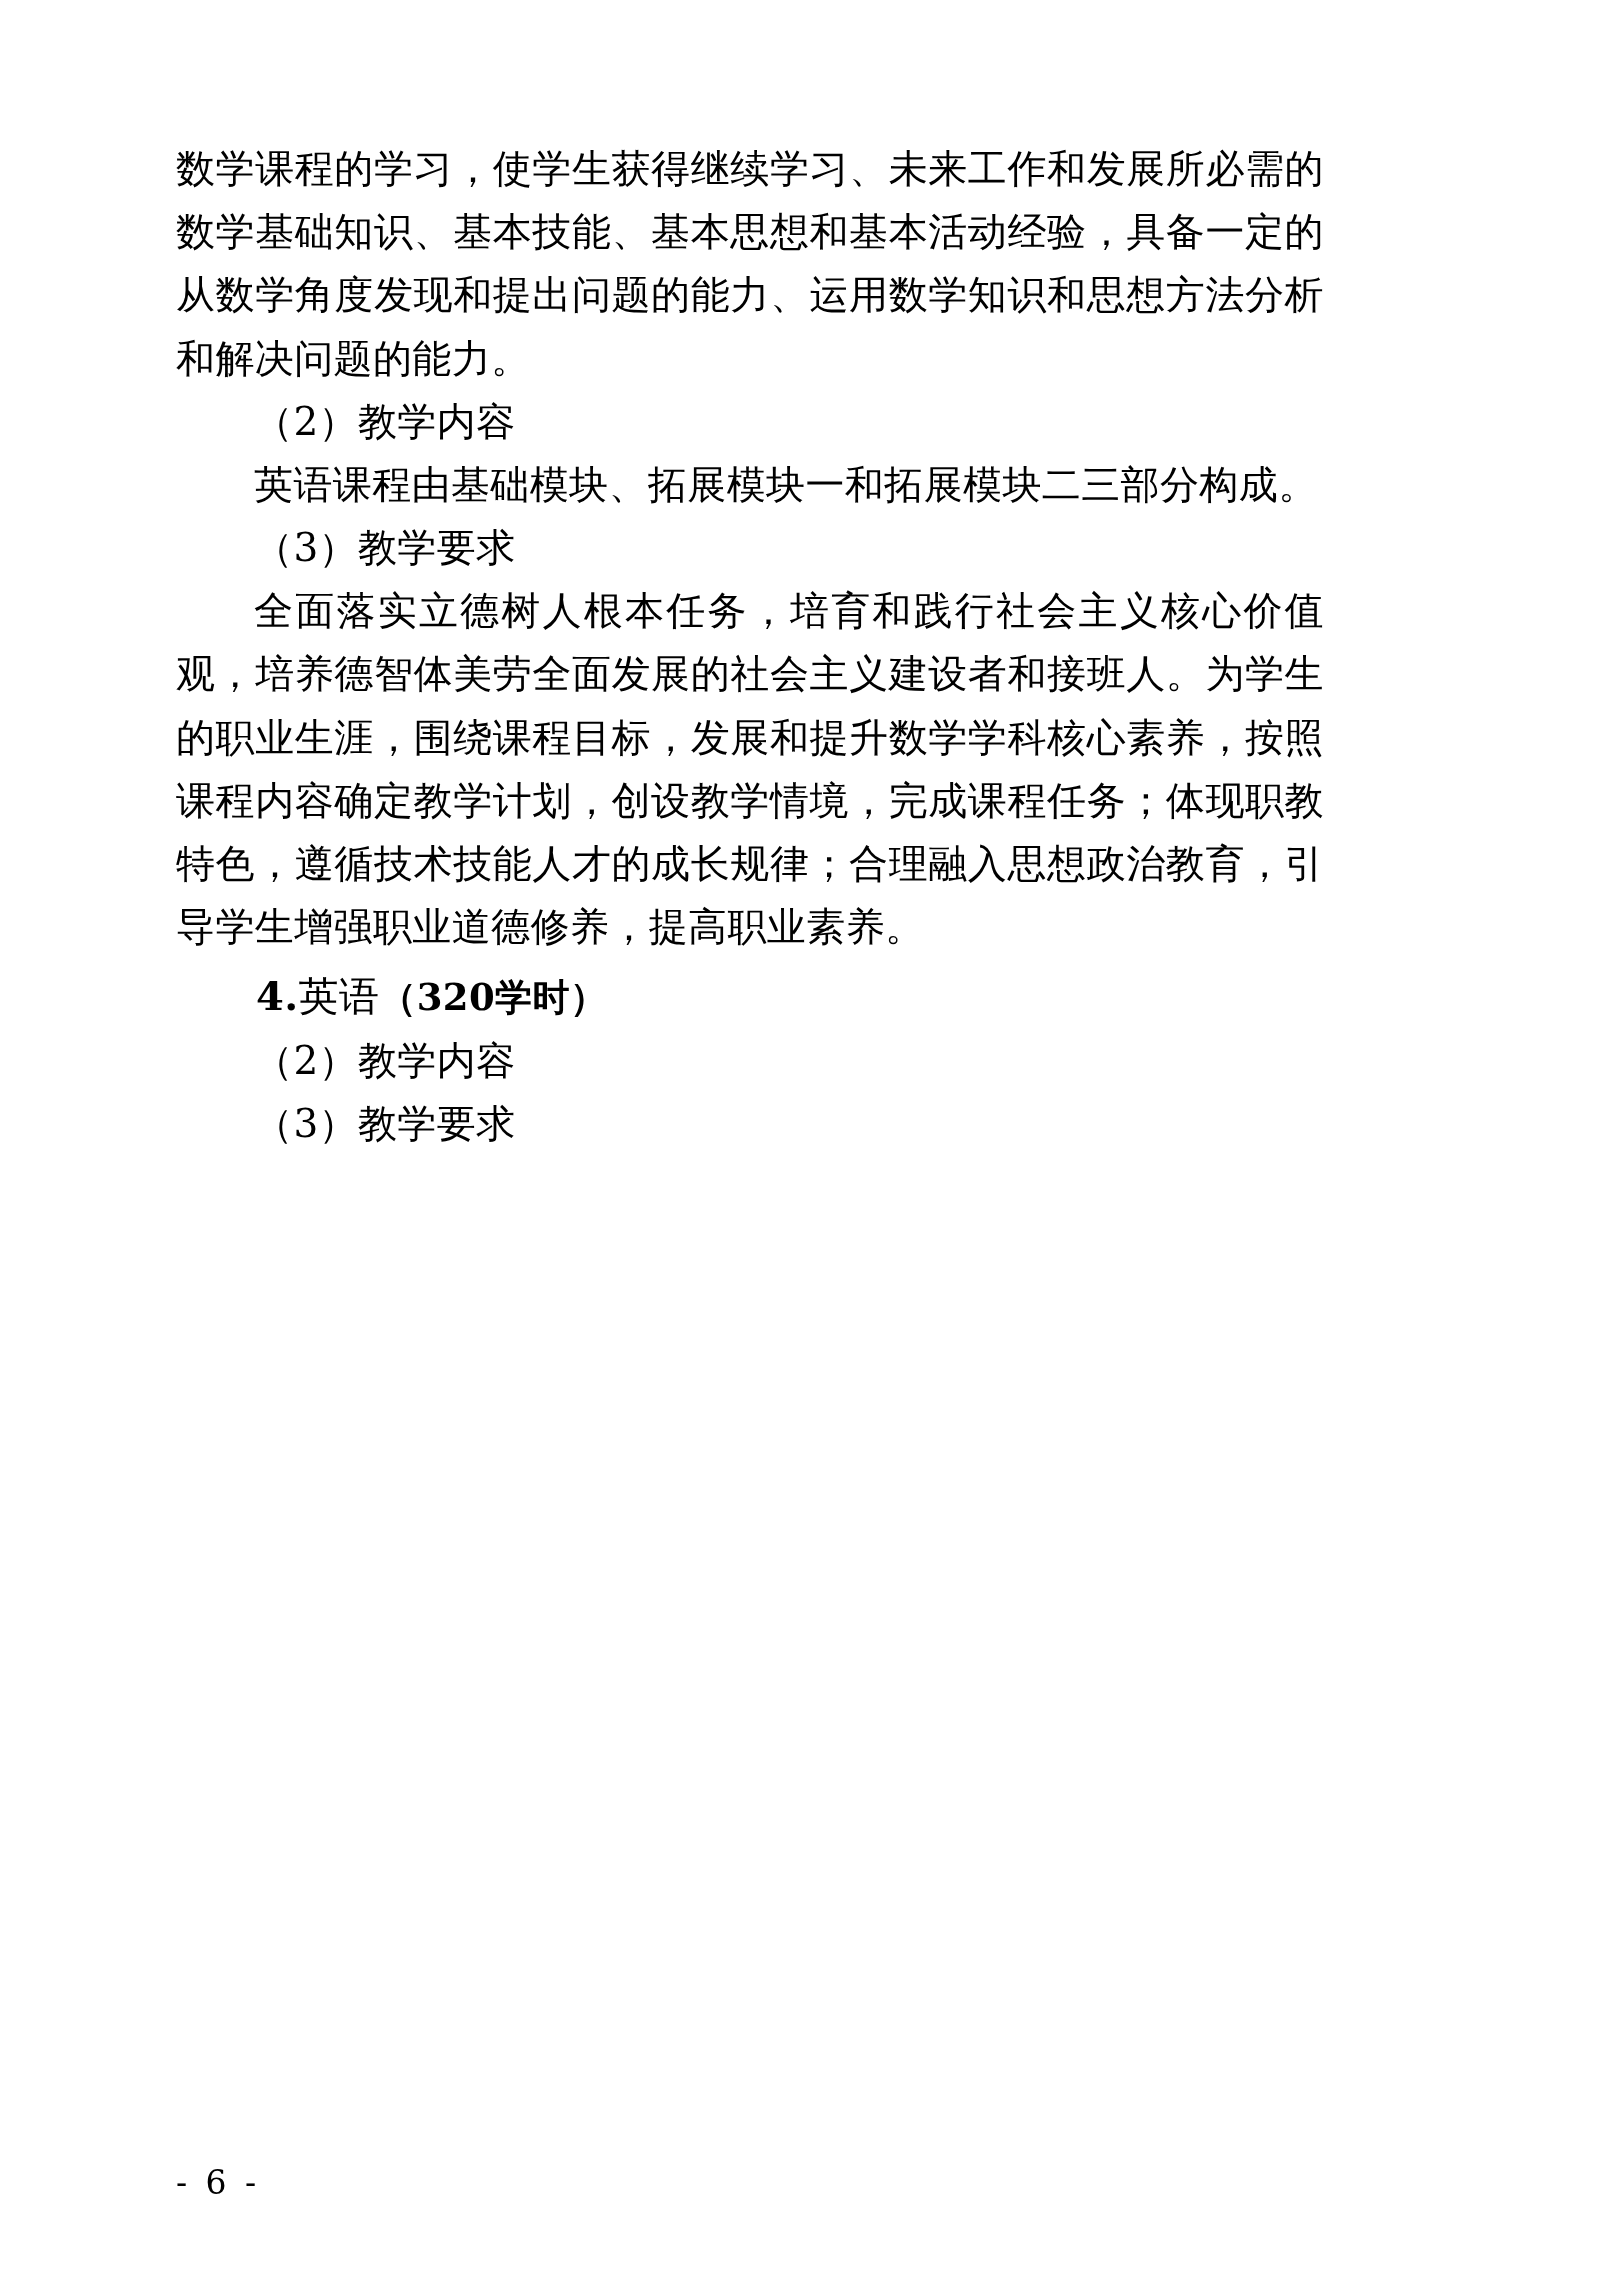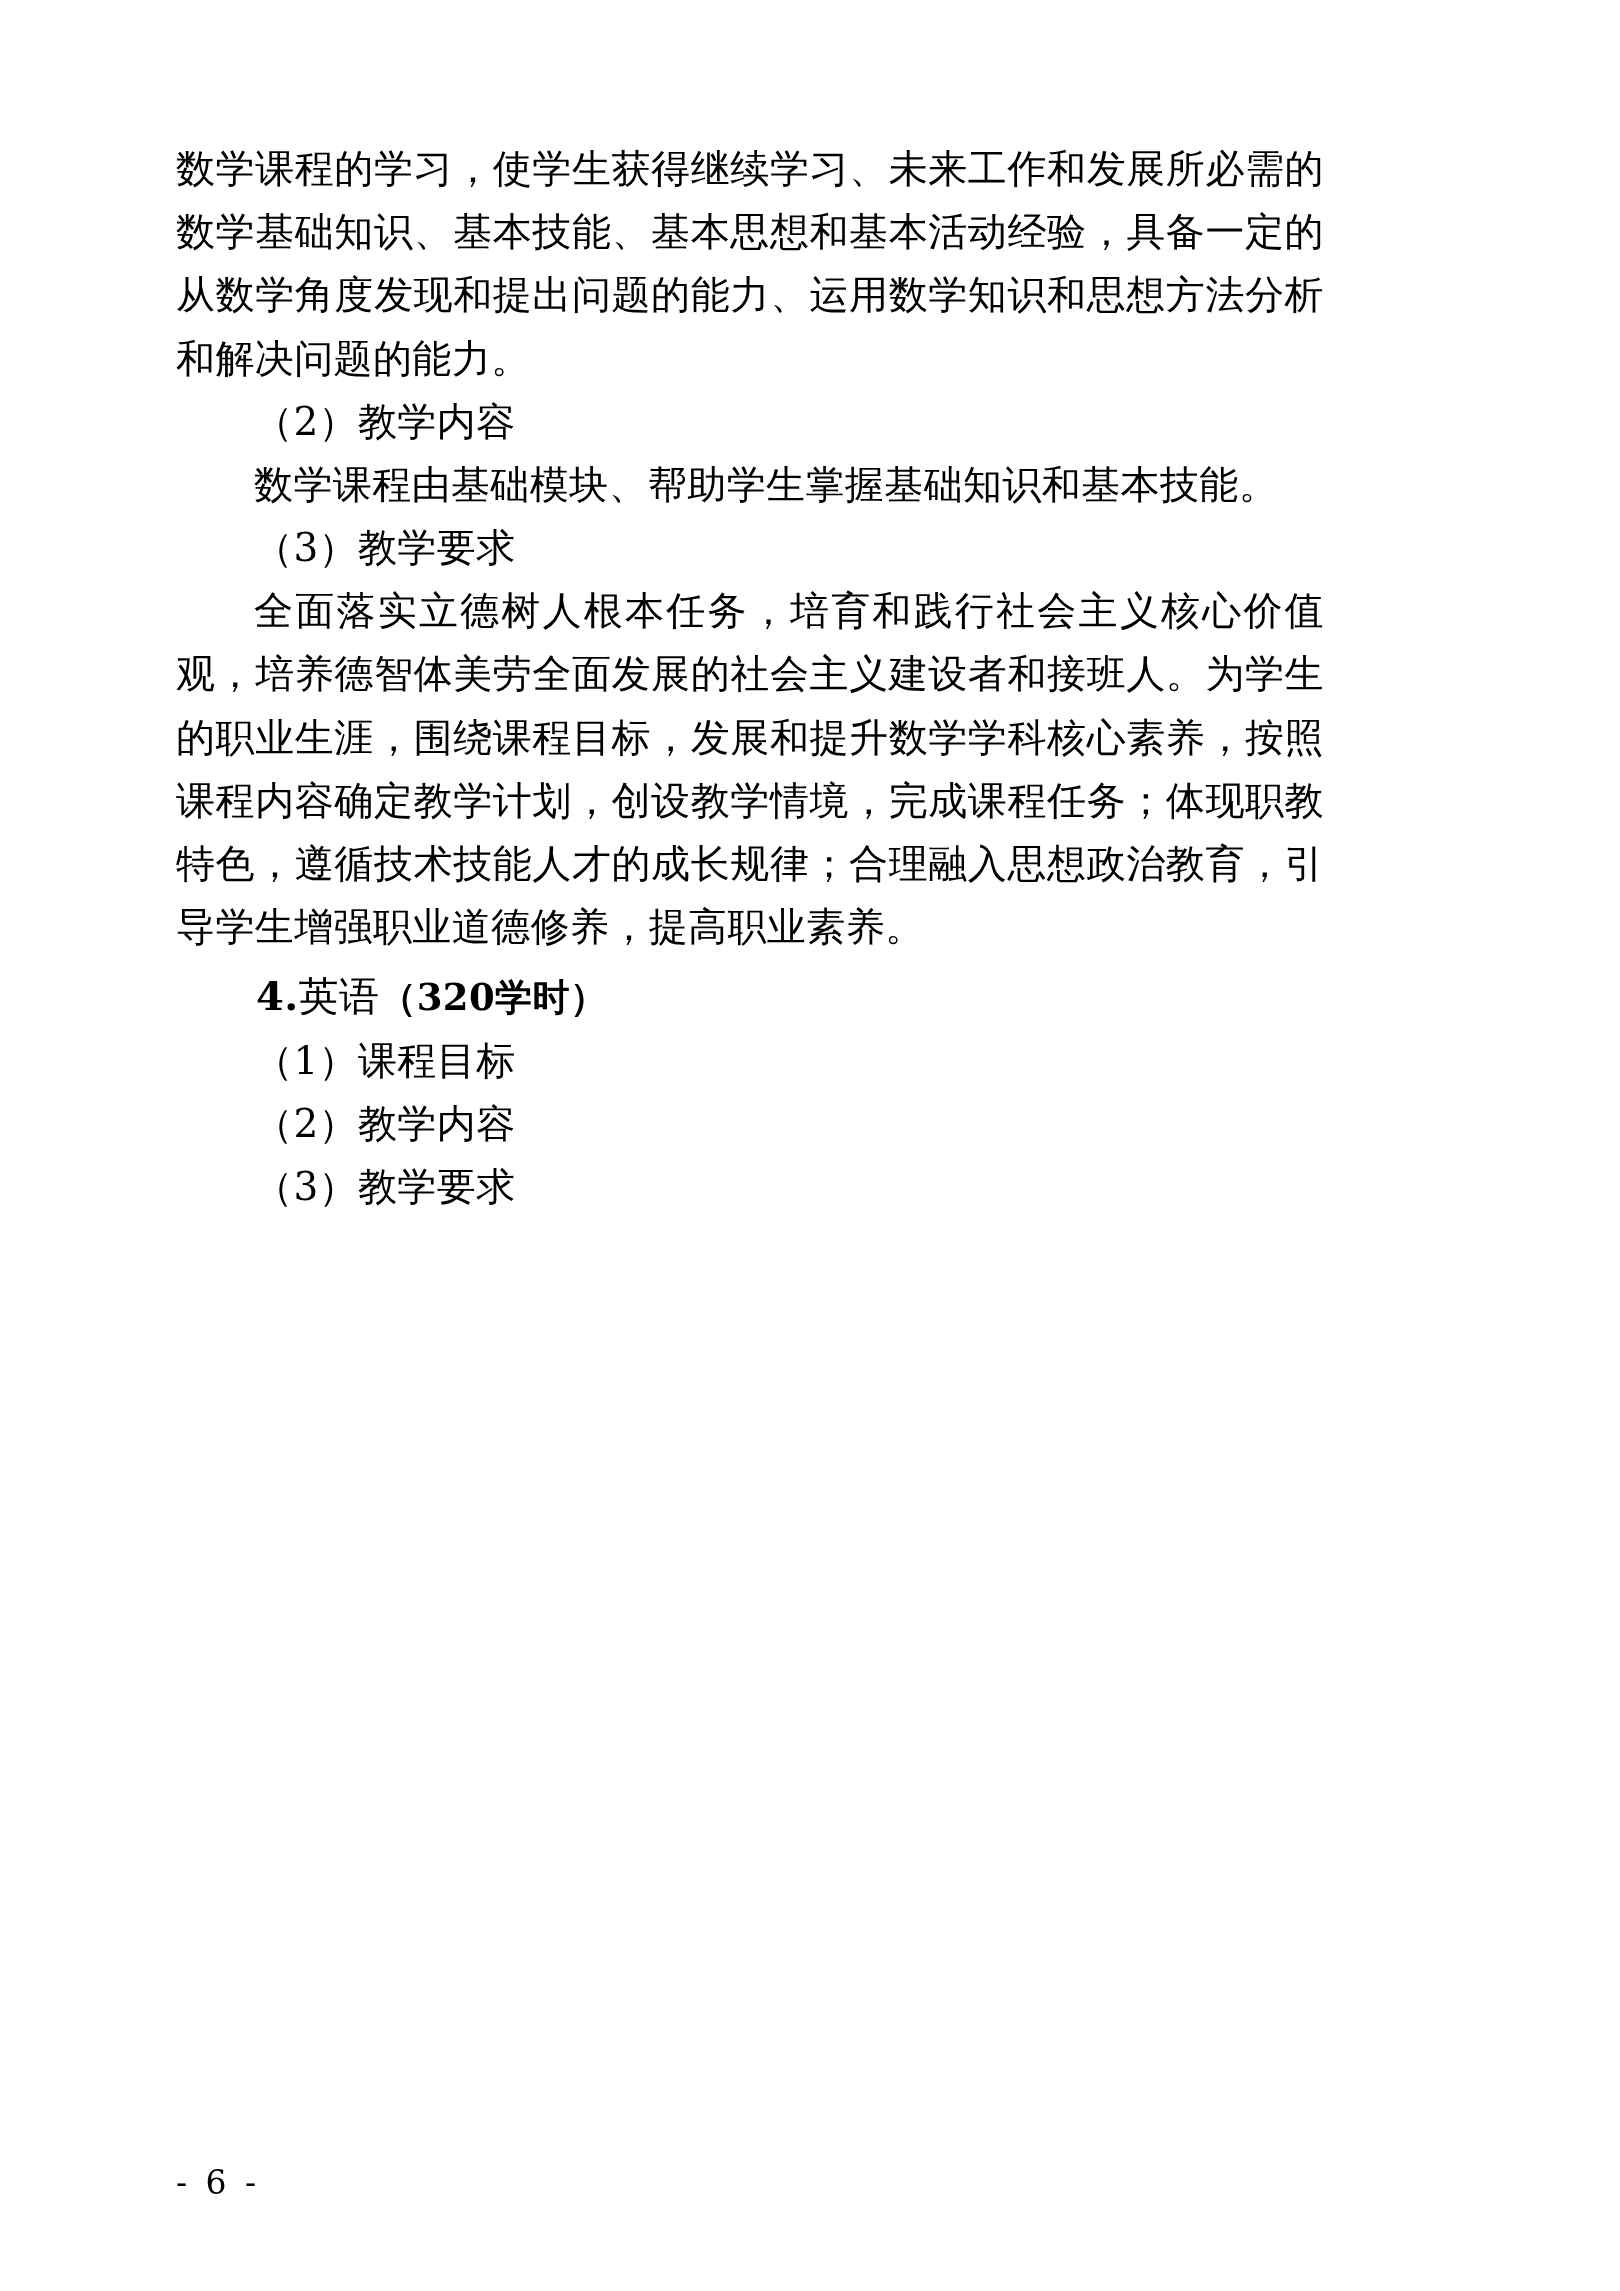--- a/index.html
+++ b/index.html
@@ -71,29 +71,28 @@
 <body>
 
 <div class="page">
 
   <div class="body-text">
 
     <p class="blk">数学课程的学习，使学生获得继续学习、未来工作和发展所必需的数学基础知识、基本技能、基本思想和基本活动经验，具备一定的从数学角度发现和提出问题的能力、运用数学知识和思想方法分析和解决问题的能力。</p>
 
     <p class="blk indent">（2）教学内容</p>
 
-    <p class="blk indent">数学课程由基础模块、帮助学生掌握基础知识和基本技能。</p>
+    <p class="blk indent">英语课程由基础模块、拓展模块一和拓展模块二三部分构成。</p>
 
     <p class="blk indent">（3）教学要求</p>
 
     <p class="blk indent">全面落实立德树人根本任务，培育和践行社会主义核心价值观，培养德智体美劳全面发展的社会主义建设者和接班人。为学生的职业生涯，围绕课程目标，发展和提升数学学科核心素养，按照课程内容确定教学计划，创设教学情境，完成课程任务；体现职教特色，遵循技术技能人才的成长规律；合理融入思想政治教育，引导学生增强职业道德修养，提高职业素养。</p>
 
     <p class="heading"><span class="num">4.</span><span class="subject">英语</span><span class="hours">（320学时）</span></p>
 
-    <p class="blk indent">（1）课程目标</p>
 
 
     <p class="blk indent">（2）教学内容</p>
 
 
     <p class="blk indent">（3）教学要求</p>
 
   </div>
 
   <div class="footer">- 6 -</div>

